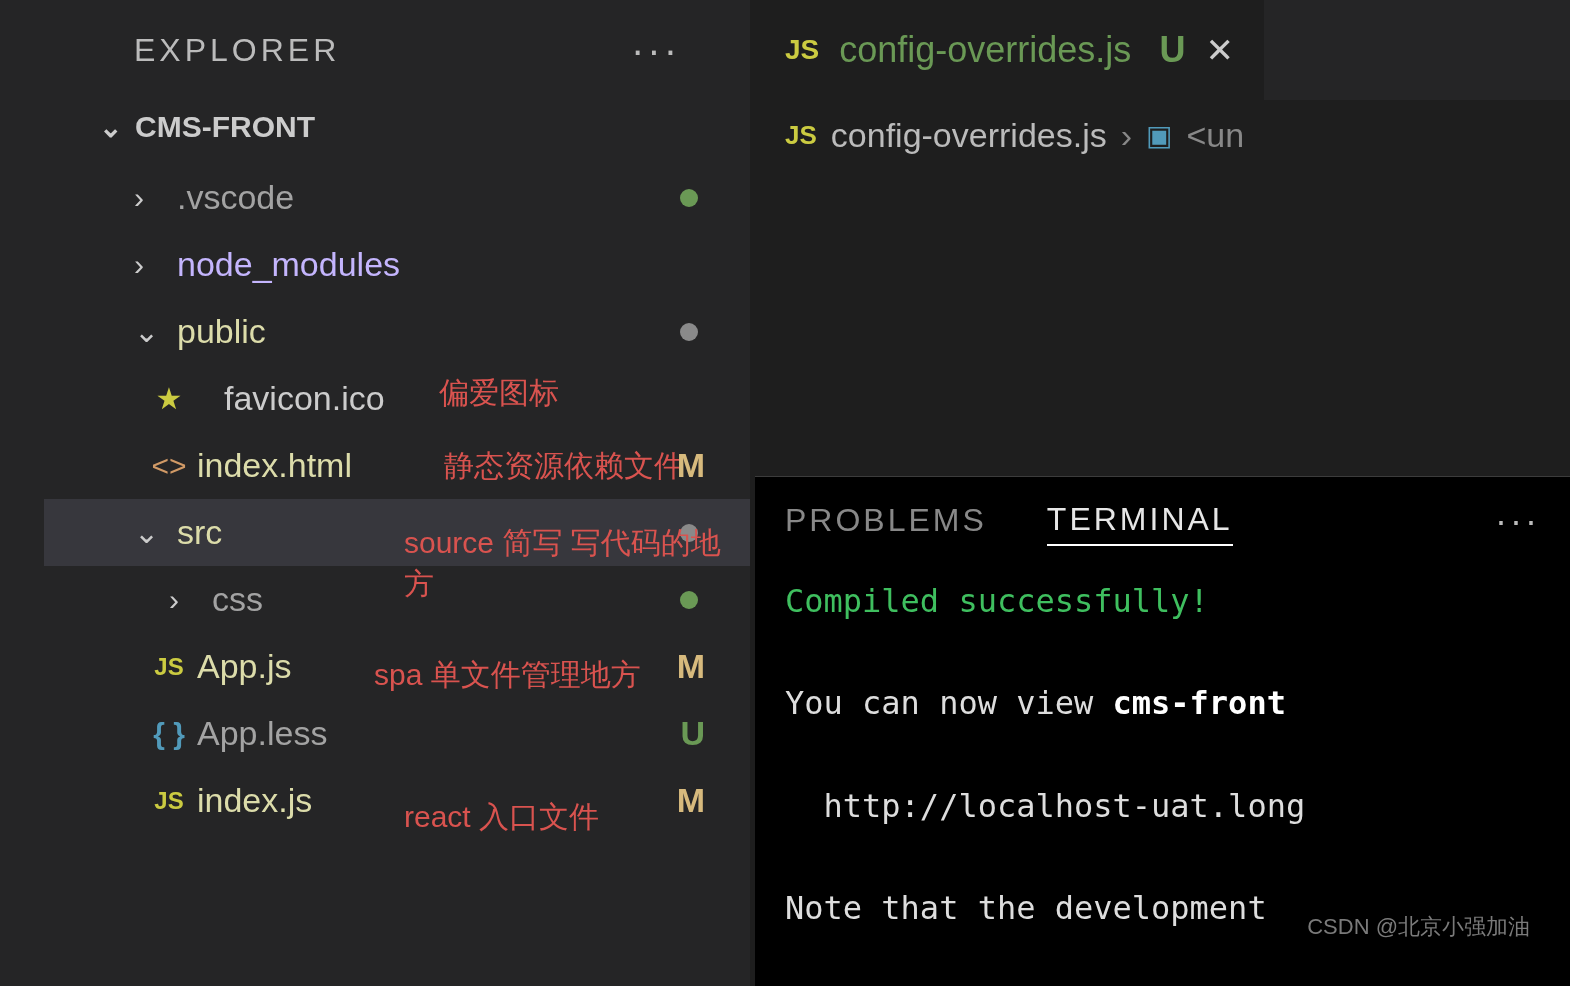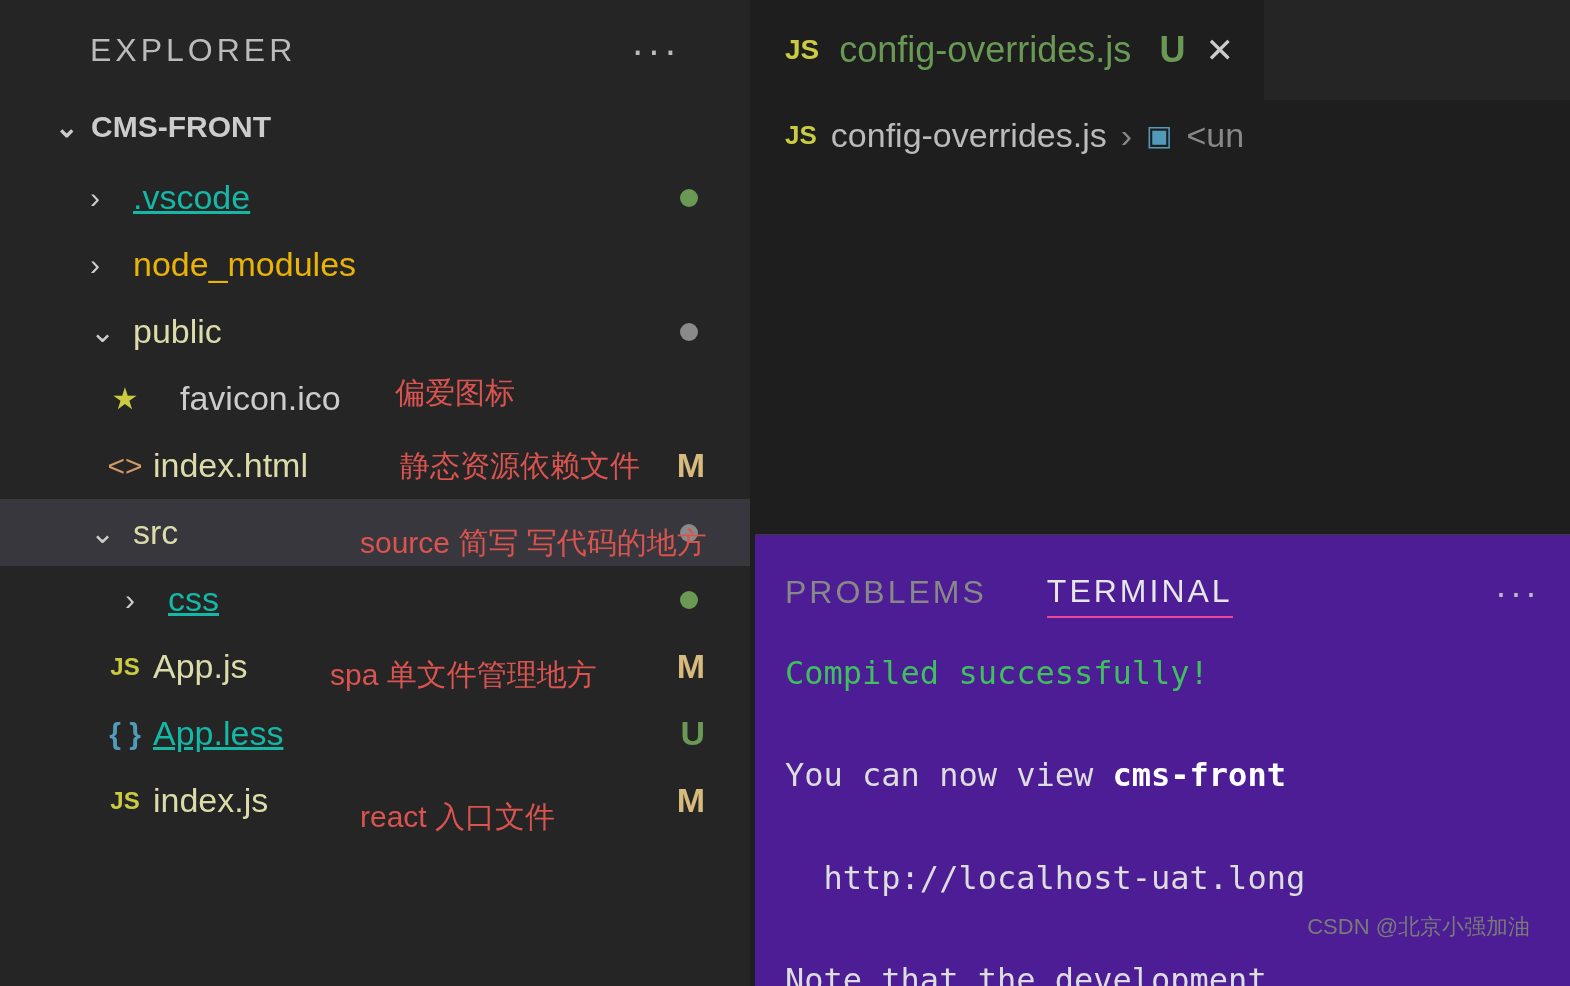--- a/index.html
+++ b/index.html
@@ -7,20 +7,21 @@
   width: 1570px; height: 986px;
   background: #1e1e1e;
   font-family: -apple-system, "SF Pro Display", "Segoe UI", sans-serif;
   color: #ccc;
   overflow: hidden;
   position: relative;
 }
 .sidebar {
   position: absolute; left: 0; top: 0; width: 750px; height: 100%;
   background: #252526;
+  padding-left: 44px;
 }
 .explorer-header {
   display: flex; align-items: center; justify-content: space-between;
   padding: 20px 40px 20px 90px; height: 100px;
 }
 .explorer-title {
   color: #bbb; font-size: 32px; letter-spacing: 4px; font-weight: 400;
 }
 .ellipsis { color: #bbb; font-size: 40px; cursor: pointer; letter-spacing: 3px; margin-right: 30px; }
 .project-header {
@@ -33,23 +34,23 @@
   display: flex; align-items: center; height: 67px;
   font-size: 34px; position: relative; cursor: pointer;
   padding-left: 90px;
 }
 .tree-item.indent2 { padding-left: 105px; }
 .tree-item.indent3 { padding-left: 125px; }
 .tree-item.selected { background: #37373d; }
 .arrow { width: 35px; color: #ccc; font-size: 30px; display: inline-block; }
 .icon-slot { width: 40px; display: inline-flex; justify-content: center; align-items: center; }
 .file-label { margin-left: 8px; }
-.green { color: #14b8a6; text-decoration: underline; }
+.green { color: #a3a3a3; }
 .yellow { color: #dcdcaa; }
-.dull { color: #eab308; }
+.dull { color: #c4b5fd; }
 .light { color: #ccc; margin-left: 35px; }
 .annotation {
   position: absolute; color: #d9534f; font-size: 30px;
   font-family: "PingFang SC", "Microsoft YaHei", sans-serif;
   pointer-events: none;
 }
 .git-badge {
   position: absolute; right: 45px; font-size: 34px; font-weight: 600;
   color: #d7ba7d;
 }
@@ -73,27 +74,27 @@
 .tab-close { color: #ccc; font-size: 34px; cursor: pointer; }
 .breadcrumb {
   display: flex; align-items: center; padding: 10px 30px; height: 70px;
   font-size: 34px; color: #bbb; gap: 14px;
 }
 .bc-sep { color: #888; }
 .bc-unknown { color: #888; }
 .code-area { padding: 10px 30px; font-family: "SF Mono", Menlo, monospace; font-size: 32px; }
 .line-num { color: #858585; display: inline-block; width: 50px; text-align: right; }
 .panel {
-  position: absolute; bottom: 0; left: 0; right: 0; height: 452px;
-  background: #4c1d95; border-top: 1px solid #3c3c3c;
-  padding: 32px 30px 10px 30px;
+  position: absolute; bottom: 0; left: 0; right: 0; height: 510px;
+  background: #000000; border-top: 1px solid #3c3c3c;
+  padding: 18px 30px 10px 30px;
 }
 .panel-tabs { display: flex; gap: 60px; align-items: center; font-size: 32px; color: #888; }
 .panel-tab { padding: 6px 0; letter-spacing: 3px; cursor: pointer; }
-.panel-tab.active { color: #e6e6e6; border-bottom: 2px solid #ec4899; }
+.panel-tab.active { color: #e6e6e6; border-bottom: 2px solid #ffffff; }
 .panel-more { margin-left: auto; font-size: 36px; color: #bbb; letter-spacing: 3px; }
 .terminal {
   font-family: "SF Mono", Menlo, monospace; font-size: 32px;
   line-height: 1.6; white-space: pre; color: #ddd; margin-top: 30px;
 }
 .term-green { color: #3fbf5f; }
 .term-bold { font-weight: 700; color: #fff; }
 .js-icon { color: #cbcb41; font-weight: 700; font-size: 24px; }
 .star-icon { color: #cbcb41; font-size: 30px; }
 .brackets-orange { color: #d19a66; font-size: 30px; }

